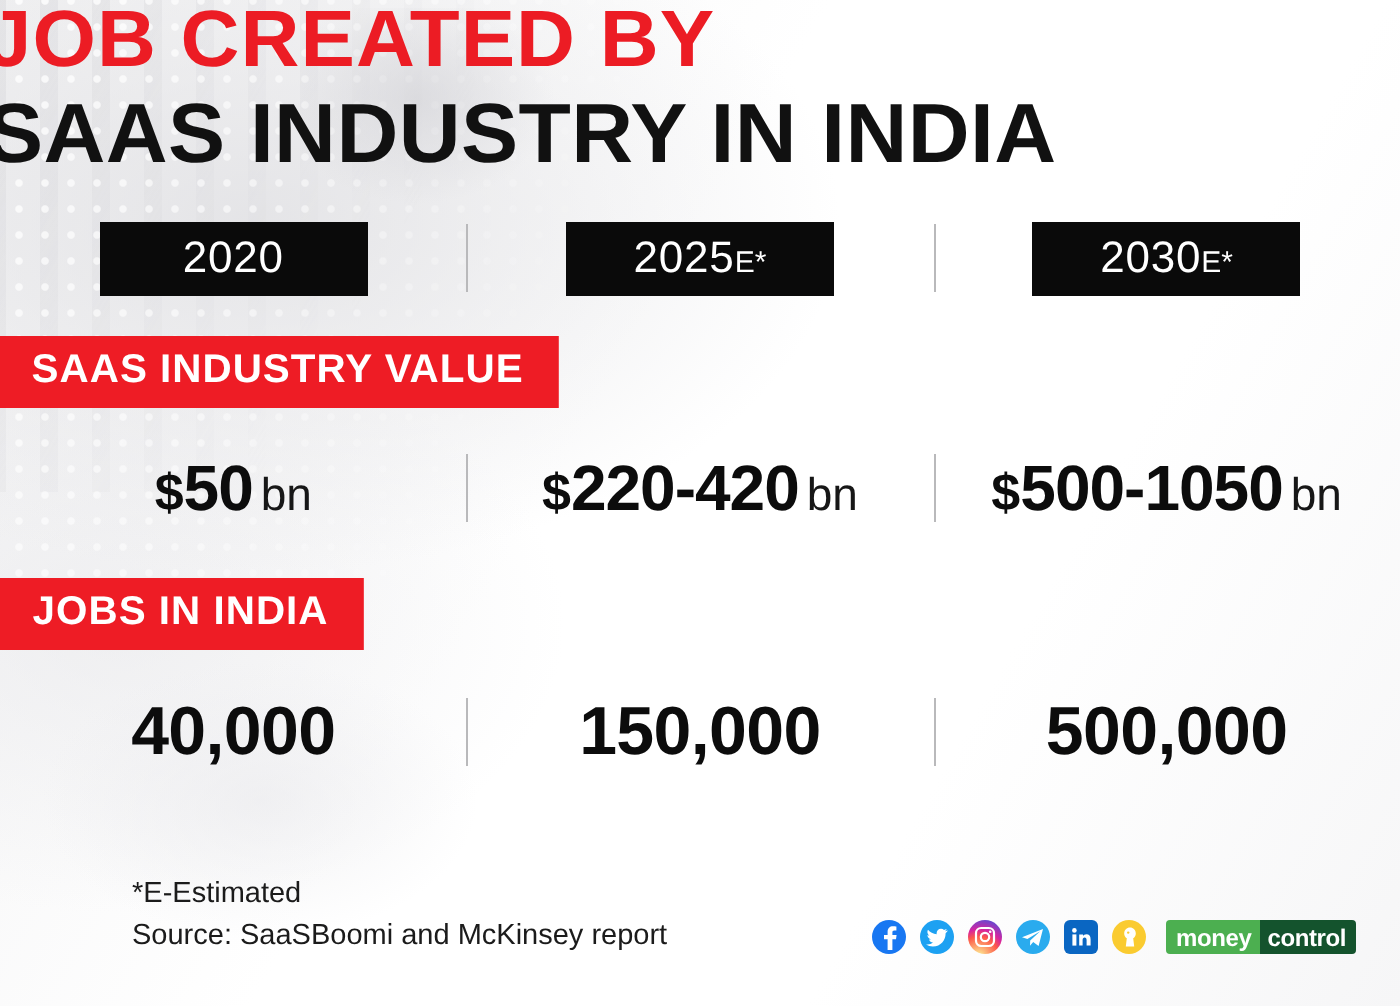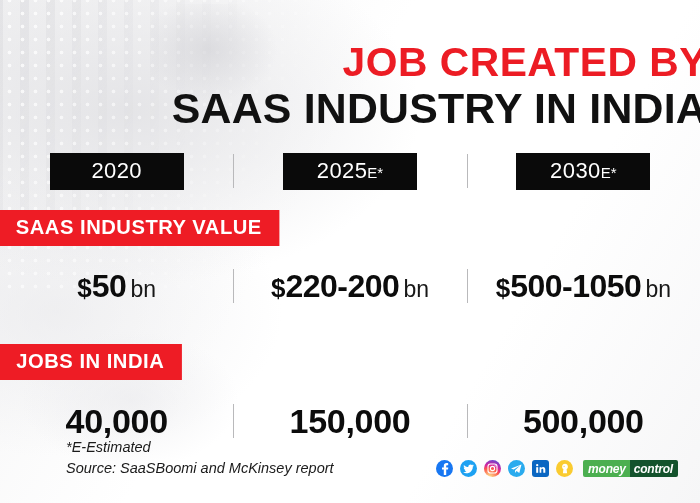--- a/index.html
+++ b/index.html
@@ -41,21 +41,21 @@
     background:radial-gradient(ellipse at 45% 45%, rgba(205,205,210,.55) 0%, rgba(255,255,255,0) 68%);
   }
   .bg-soft{
     position:absolute;left:20px;top:330px;width:220px;height:140px;
     background:radial-gradient(ellipse at 50% 50%, rgba(233,233,236,.6) 0%, rgba(255,255,255,0) 70%);
   }
 
   
   .page{position:relative;z-index:2;width:700px;height:503px;}
 
-  .title-block{ text-align:right; padding-top:42px; }
+  .title-block{ text-align:left; }
   .title-line1{
     font-size:40px; font-weight:700; color:#EC1C24;
     letter-spacing:.5px; line-height:1.0;
     font-family:"Liberation Sans", sans-serif;
     transform:scaleX(1.02);
   }
   .title-line2{
     font-size:42px; font-weight:700; color:#111111;
     letter-spacing:.2px; line-height:1.08; margin-top:4px;
     font-family:"Liberation Sans", sans-serif;
@@ -77,21 +77,21 @@
     padding:5px 26px 6px;
     font-size:22px; font-weight:400; letter-spacing:.4px;
     display:inline-flex; align-items:baseline; line-height:1.15;
     min-width:134px; justify-content:center;
   }
   .chip .sup{ font-size:15px; letter-spacing:0; }
 
   
   .banner-row{ display:flex; justify-content:flex-start; }
   .banner-row.b1{ margin-top:17px; }
-  .banner-row.b2{ margin-top:34px; }
+  .banner-row.b2{ margin-top:21px; }
   .banner{
     background:#EE1C25; color:#ffffff;
     font-size:20px; font-weight:700; letter-spacing:.5px;
     padding:6px 17px 7px; line-height:1.15;
     transform:scaleX(1.01);
   }
 
   
   .values{ margin-top:16px; }
   .values .cell{ height:48px; }
@@ -103,21 +103,20 @@
   
   .jobs{ margin-top:16px; }
   .jobs .cell{ height:50px; }
   .jobnum{ font-size:34px; font-weight:700; color:#0c0c0c; letter-spacing:-.3px; line-height:1; }
 
   
   .footer{
     position:absolute; left:0; right:0; bottom:24px;
     display:flex; align-items:flex-end; justify-content:space-between;
     padding:0 22px 0 66px;
-    font-style:italic;
   }
   .notes{ font-size:14.5px; color:#1b1b1b; line-height:1.45; }
   .notes div{ white-space:nowrap; }
 
   .social{ display:flex; align-items:center; gap:7px; padding-bottom:2px; }
   .ic{ width:17px; height:17px; border-radius:50%; display:inline-flex; align-items:center; justify-content:center; color:#fff; font-size:11px; font-weight:700; line-height:1; flex:none; }
   .ic svg{ display:block; }
   .ic-fb{ background:#1877F2; }
   .ic-tw{ background:#1DA1F2; }
   .ic-ig{ background:radial-gradient(circle at 32% 106%, #fdf497 0%, #fd5949 45%, #d6249f 62%, #285AEB 100%); }
@@ -173,21 +172,21 @@
   </div>
 
   <div class="grid-row values">
     <div class="cell">
       <span class="val">
         <span class="cur">$</span><span class="num">50</span><span class="unit">bn</span>
       </span>
     </div>
     <div class="cell div">
       <span class="val">
-        <span class="cur">$</span><span class="num">220-200</span><span class="unit">bn</span>
+        <span class="cur">$</span><span class="num">220-420</span><span class="unit">bn</span>
       </span>
     </div>
     <div class="cell div">
       <span class="val">
         <span class="cur">$</span><span class="num">500-1050</span><span class="unit">bn</span>
       </span>
     </div>
   </div>
 
   <div class="banner-row b2">

